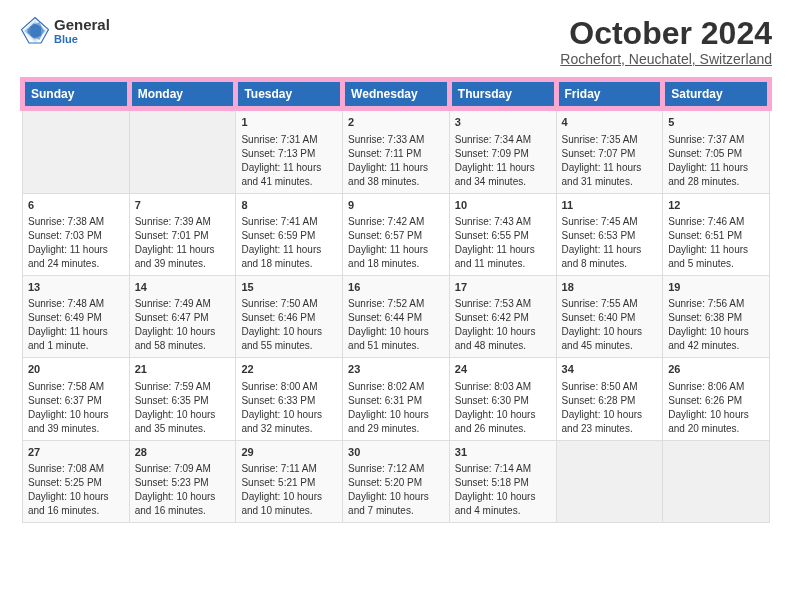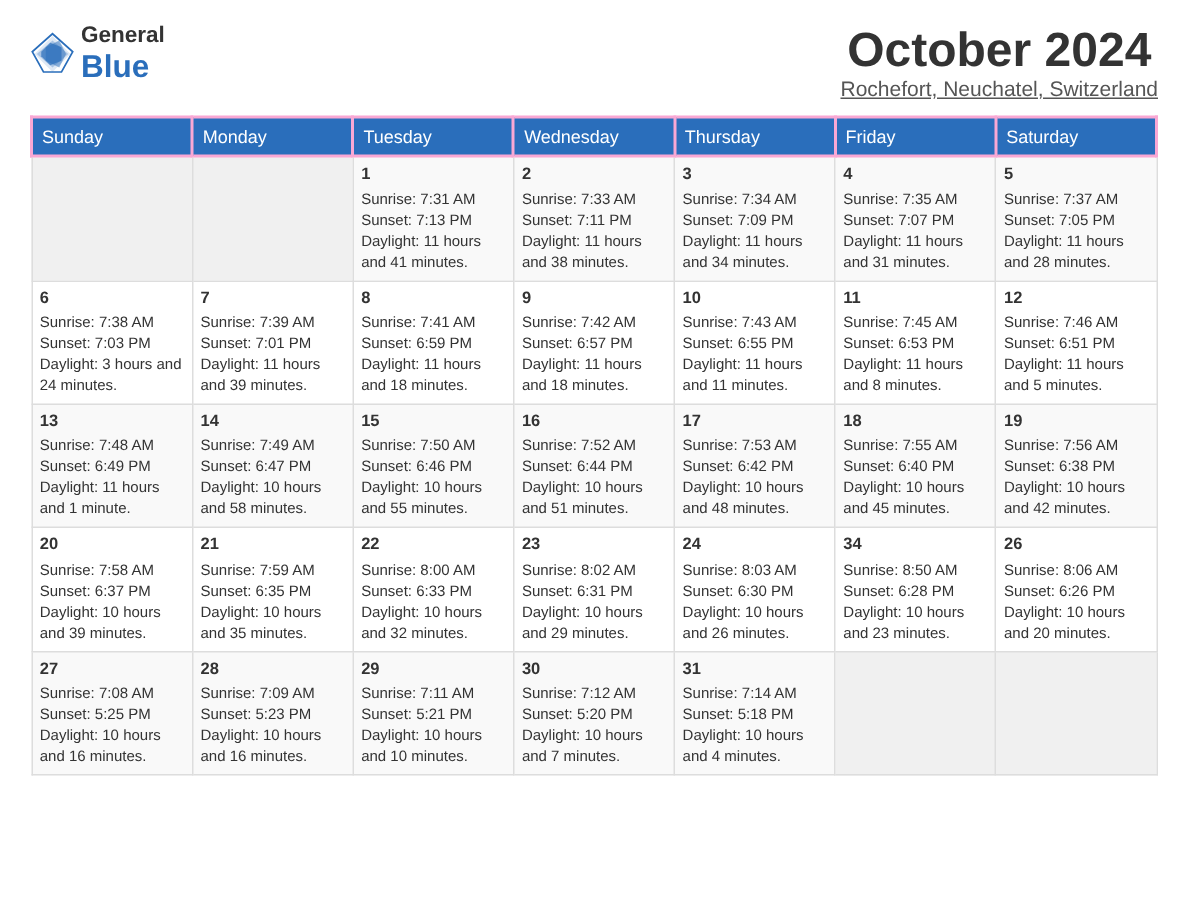--- a/index.html
+++ b/index.html
@@ -30,30 +30,30 @@
       display: flex;
       flex-direction: column;
       line-height: 1.1;
     }
     .logo-general {
       font-size: 15px;
       font-weight: bold;
       color: #333;
     }
     .logo-blue {
-      font-size: 21px;
+      font-size: 11px;
       font-weight: bold;
       color: #2a6ebb;
     }
     .logo-icon {
       width: 30px;
       height: 30px;
     }
     .title-area {
-      text-align: center;
+      text-align: right;
     }
     .main-title {
       font-size: 32px;
       font-weight: bold;
       color: #333;
       line-height: 1.1;
     }
     .subtitle {
       font-size: 14px;
       color: #555;
@@ -65,22 +65,22 @@
       font-size: 10.5px;
     }
     .calendar thead tr {
       background-color: #2a6ebb;
       color: #fff;
     }
     .calendar thead th {
       padding: 5px 6px;
       text-align: left;
       font-size: 12px;
-      font-weight: normal;
-      border: 2px solid #f9a8d4;
+      font-weight: bold;
+      border: 5px solid #f9a8d4;
     }
     .calendar tbody tr {
       border-bottom: 1px solid #ccc;
     }
     .calendar tbody td {
       vertical-align: top;
       padding: 4px 5px;
       border: 1px solid #ddd;
       min-width: 100px;
       background: #fff;
@@ -144,21 +144,21 @@
     <tr>
           <td class="empty-cell"></td>
           <td class="empty-cell"></td>
           <td><span class="day-number">1</span><span>Sunrise: 7:31 AM</span><br><span>Sunset: 7:13 PM</span><br><span>Daylight: 11 hours and 41 minutes.</span></td>
           <td><span class="day-number">2</span><span>Sunrise: 7:33 AM</span><br><span>Sunset: 7:11 PM</span><br><span>Daylight: 11 hours and 38 minutes.</span></td>
           <td><span class="day-number">3</span><span>Sunrise: 7:34 AM</span><br><span>Sunset: 7:09 PM</span><br><span>Daylight: 11 hours and 34 minutes.</span></td>
           <td><span class="day-number">4</span><span>Sunrise: 7:35 AM</span><br><span>Sunset: 7:07 PM</span><br><span>Daylight: 11 hours and 31 minutes.</span></td>
           <td><span class="day-number">5</span><span>Sunrise: 7:37 AM</span><br><span>Sunset: 7:05 PM</span><br><span>Daylight: 11 hours and 28 minutes.</span></td>
         </tr>
         <tr>
-          <td><span class="day-number">6</span><span>Sunrise: 7:38 AM</span><br><span>Sunset: 7:03 PM</span><br><span>Daylight: 3 hours and 24 minutes.</span></td>
+          <td><span class="day-number">6</span><span>Sunrise: 7:38 AM</span><br><span>Sunset: 7:03 PM</span><br><span>Daylight: 11 hours and 24 minutes.</span></td>
           <td><span class="day-number">7</span><span>Sunrise: 7:39 AM</span><br><span>Sunset: 7:01 PM</span><br><span>Daylight: 11 hours and 39 minutes.</span></td>
           <td><span class="day-number">8</span><span>Sunrise: 7:41 AM</span><br><span>Sunset: 6:59 PM</span><br><span>Daylight: 11 hours and 18 minutes.</span></td>
           <td><span class="day-number">9</span><span>Sunrise: 7:42 AM</span><br><span>Sunset: 6:57 PM</span><br><span>Daylight: 11 hours and 18 minutes.</span></td>
           <td><span class="day-number">10</span><span>Sunrise: 7:43 AM</span><br><span>Sunset: 6:55 PM</span><br><span>Daylight: 11 hours and 11 minutes.</span></td>
           <td><span class="day-number">11</span><span>Sunrise: 7:45 AM</span><br><span>Sunset: 6:53 PM</span><br><span>Daylight: 11 hours and 8 minutes.</span></td>
           <td><span class="day-number">12</span><span>Sunrise: 7:46 AM</span><br><span>Sunset: 6:51 PM</span><br><span>Daylight: 11 hours and 5 minutes.</span></td>
         </tr>
         <tr>
           <td><span class="day-number">13</span><span>Sunrise: 7:48 AM</span><br><span>Sunset: 6:49 PM</span><br><span>Daylight: 11 hours and 1 minute.</span></td>
           <td><span class="day-number">14</span><span>Sunrise: 7:49 AM</span><br><span>Sunset: 6:47 PM</span><br><span>Daylight: 10 hours and 58 minutes.</span></td>

